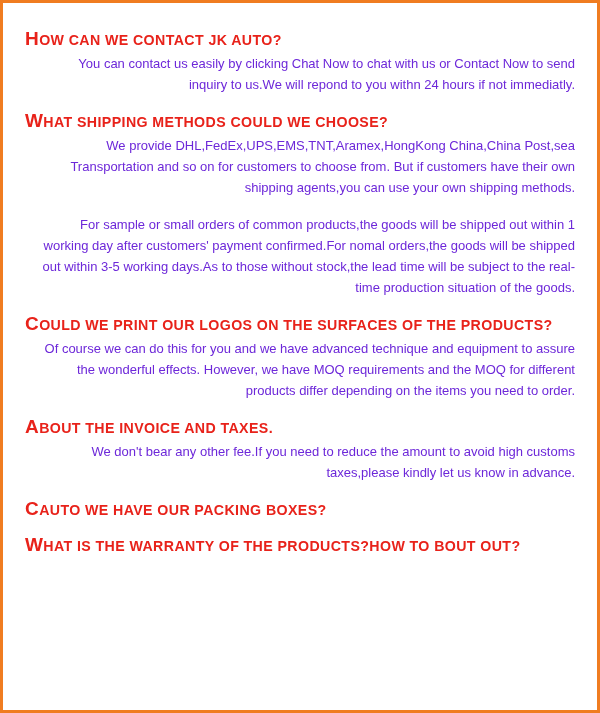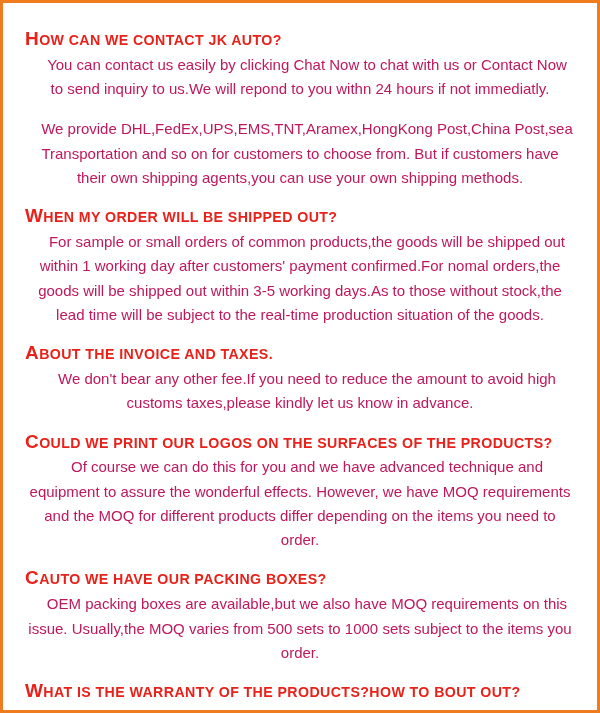--- a/index.html
+++ b/index.html
@@ -35,59 +35,58 @@
     text-transform: none;
   }
   .q .cap {
     font-size: 19px;
     line-height: 1;
   }
   .q .rest {
     font-size: 14.2px;
   }
   .a {
-    color: #be185d;
-    font-size: 15px;
+    color: #6d28d9;
+    font-size: 13px;
     line-height: 1.62;
     margin: 0 0 10px 0;
     text-indent: 14px;
-    text-align: center;
+    text-align: right;
   }
 </style>
 </head>
 <body>
 
 <div class="page">
 
   <div class="faq-block">
     <div class="q"><span class="cap">H</span><span class="rest">OW CAN WE CONTACT JK AUTO?</span></div>
     <div class="a">You can contact us easily by clicking Chat Now to chat with us or Contact Now to send inquiry to us.We will repond to you withn 24 hours if not immediatly.</div>
   </div>
 
   <div class="faq-block">
-    <div class="a">We provide DHL,FedEx,UPS,EMS,TNT,Aramex,HongKong Post,China Post,sea Transportation and so on for customers to choose from. But if customers have their own shipping agents,you can use your own shipping methods.</div>
+    <div class="q"><span class="cap">W</span><span class="rest">HAT SHIPPING METHODS COULD WE CHOOSE?</span></div>
+    <div class="a">We provide DHL,FedEx,UPS,EMS,TNT,Aramex,HongKong China,China Post,sea Transportation and so on for customers to choose from. But if customers have their own shipping agents,you can use your own shipping methods.</div>
   </div>
 
   <div class="faq-block">
-    <div class="q"><span class="cap">W</span><span class="rest">HEN MY ORDER WILL BE SHIPPED OUT?</span></div>
     <div class="a">For sample or small orders of common products,the goods will be shipped out within 1 working day after customers' payment confirmed.For nomal orders,the goods will be shipped out within 3-5 working days.As to those without stock,the lead time will be subject to the real-time production situation of the goods.</div>
+  </div>
+
+  <div class="faq-block">
+    <div class="q"><span class="cap">C</span><span class="rest">OULD WE PRINT OUR LOGOS ON THE SURFACES OF THE PRODUCTS?</span></div>
+    <div class="a">Of course we can do this for you and we have advanced technique and equipment to assure the wonderful effects. However, we have MOQ requirements and the MOQ for different products differ depending on the items you need to order.</div>
   </div>
 
   <div class="faq-block">
     <div class="q"><span class="cap">A</span><span class="rest">BOUT THE INVOICE AND TAXES.</span></div>
     <div class="a">We don't bear any other fee.If you need to reduce the amount to avoid high customs taxes,please kindly let us know in advance.</div>
   </div>
 
   <div class="faq-block">
-    <div class="q"><span class="cap">C</span><span class="rest">OULD WE PRINT OUR LOGOS ON THE SURFACES OF THE PRODUCTS?</span></div>
-    <div class="a">Of course we can do this for you and we have advanced technique and equipment to assure the wonderful effects. However, we have MOQ requirements and the MOQ for different products differ depending on the items you need to order.</div>
-  </div>
-
-  <div class="faq-block">
     <div class="q"><span class="cap">C</span><span class="rest">AUTO WE HAVE OUR PACKING BOXES?</span></div>
-    <div class="a">OEM packing boxes are available,but we also have MOQ requirements on this issue. Usually,the MOQ varies from 500 sets to 1000 sets subject to the items you order.</div>
   </div>
 
   <div class="faq-block">
     <div class="q"><span class="cap">W</span><span class="rest">HAT IS THE WARRANTY OF THE PRODUCTS?HOW TO BOUT OUT?</span></div>
   </div>
 
 </div>
 
 </body></html>

